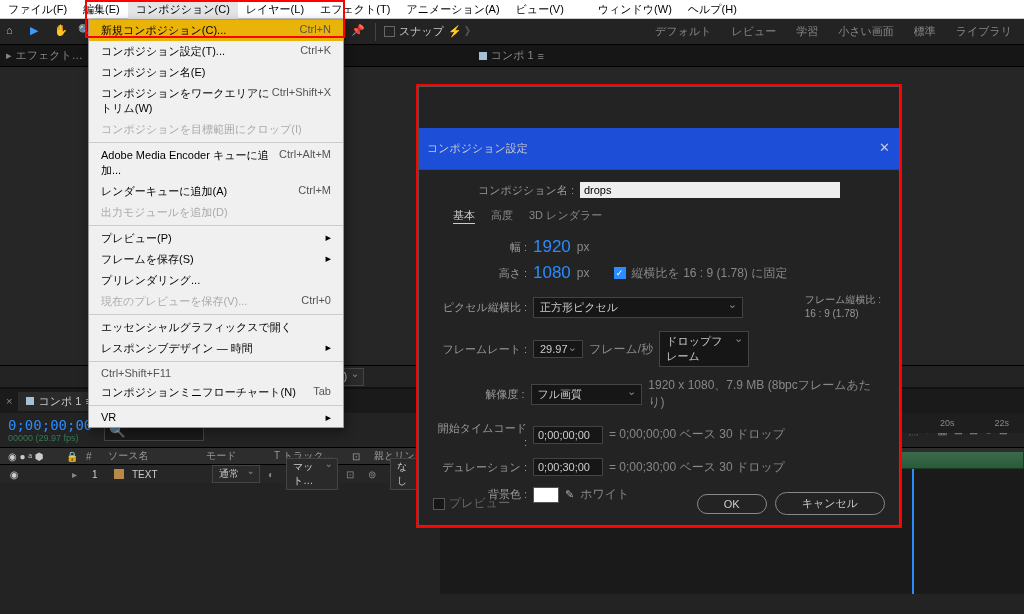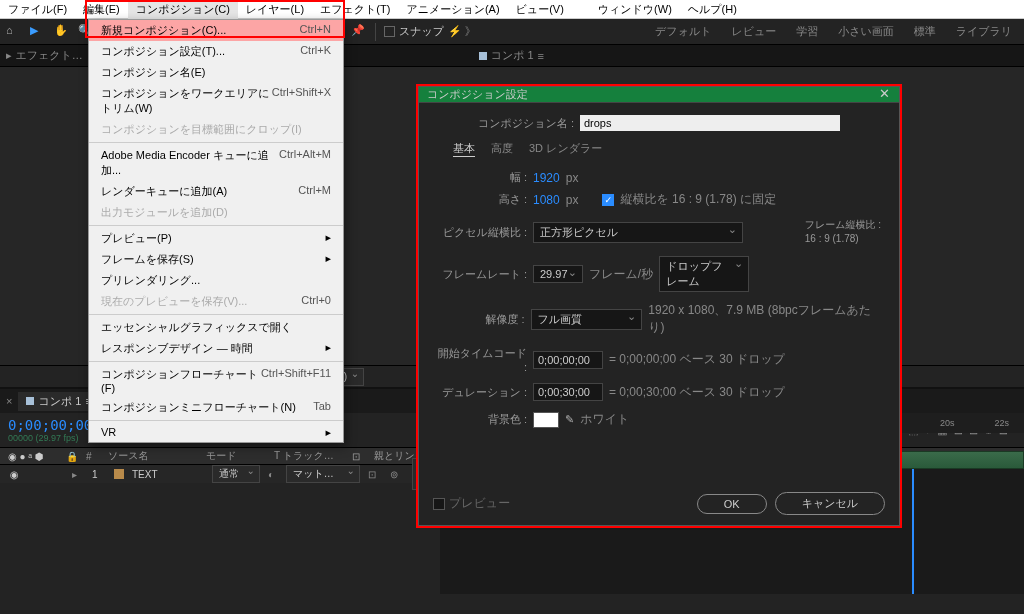--- a/index.html
+++ b/index.html
@@ -49,41 +49,41 @@
 .tl-row .layer-swatch { width: 10px; height: 10px; background: #b88a4a; }
 .tl-row .icon-eye { width: 12px; text-align: center; }
 .tl-ruler { position: absolute; left: 440px; right: 0; top: 24px; height: 20px; background: #1e1e1e; display: flex; align-items: center; gap: 40px; padding-left: 500px; color: #888; font-size: 9px; }
 .tl-tracks { position: absolute; left: 440px; right: 0; top: 62px; bottom: 20px; background: #1a1a1a;}
 .tl-tracks .track { height: 18px; background: linear-gradient(#3a6b4a,#2a5a3a); margin-top: 0; border: 1px solid #1a3a24;}
 
 
 .dropdown-menu { position: absolute; left: 88px; top: 19px; width: 256px; background: #f0f0f0; border: 1px solid #999; z-index: 40; box-shadow: 2px 4px 10px rgba(0,0,0,.4); }
 .dropdown-menu .item { display: flex; justify-content: space-between; padding: 3px 12px; color: #000; }
 .dropdown-menu .item.disabled { color: #aaa; }
-.dropdown-menu .item.highlight { background: #fca5a5; }
+.dropdown-menu .item.highlight { background: #eab308; }
 .dropdown-menu hr { border: none; border-top: 1px solid #ccc; margin: 2px 0; }
 .dropdown-menu .item .k { color: #555; }
 .dropdown-menu .item .arrow { color: #000; }
 
 
 .dialog { position: absolute; left: 418px; top: 86px; width: 482px; height: 440px; background: #232323; border: 1px solid #555; z-index: 30; }
 .red-box-dialog { position: absolute; left: 416px; top: 84px; width: 486px; height: 444px; border: 2px solid #ff0000; pointer-events: none; z-index: 35; }
-.dialog .titlebar { height: 16px; background: #15803d; border-bottom: 1px solid #444; display: flex; align-items: center; padding: 0 8px; }
+.dialog .titlebar { height: 42px; background: #1d4ed8; border-bottom: 1px solid #444; display: flex; align-items: center; padding: 0 8px; margin-top: 41px; }
 .dialog .titlebar .close { margin-left: auto; width: 12px; height: 12px; color: #ccc; font-size: 13px; line-height: 10px; }
 .dialog .body { padding: 12px 18px; }
 .dialog .row { display: flex; align-items: center; margin-bottom: 10px; gap: 6px; }
 .dialog .row .label { text-align: right; color: #999; font-size: 11px; }
 .dialog .textfield { background: #eee; color: #000; padding: 2px 4px; border: none; width: 260px; font-size: 11px; }
 .dialog .textfield.dark { background: #161616; color: #ccc; width: 70px; border: 1px solid #444; }
 .dialog .tabs { display: flex; gap: 16px; margin: 6px 0 14px 16px; }
 .dialog .tabs .t { color: #888; font-size: 11px; }
 .dialog .tabs .t.active { color: #ccc; text-decoration: underline; text-underline-offset: 4px; }
 .dialog .select { background: #161616; border: 1px solid #444; padding: 2px 20px 2px 6px; font-size: 11px; color: #ccc; position: relative; }
 .dialog .select::after { content: "⌄"; position: absolute; right: 5px; top: 0; color: #888; }
-.dialog .linkval { color: #2a8cff; font-size: 12px; }
+.dialog .linkval { color: #2a8cff; font-size: 17px; }
 .dialog .sub { color: #888; font-size: 12px; }
 .dialog .swatch { width: 26px; height: 16px; background: #fff; border: 1px solid #555; }
 .dialog .chk { width: 12px; height: 12px; background: #2a8cff; display: inline-flex; align-items: center; justify-content: center; color: #fff; font-size: 9px; }
 .dialog .chk.empty { background: #161616; border: 1px solid #555; }
 .dialog .footer { position: absolute; bottom: 10px; left: 14px; right: 14px; display: flex; align-items: center; }
 .dialog .footer .btn { border: 1px solid #888; border-radius: 12px; padding: 3px 26px; color: #ccc; background: transparent; font-size: 11px; }
 .dialog .footer .spacer { margin-left: auto; }
 .dialog .icon-btn { width: 16px; height: 14px; border: 1px solid #555; display: inline-block; }
 .dialog .right-note { margin-left: auto; text-align: left; color: #999; font-size: 10px; line-height: 1.4;}
 </style>
@@ -187,21 +187,21 @@
   </div>
   <div class="tl-row">
     <span class="icon-eye">◉</span>
     <span style="width:36px"></span>
     <span style="width:12px;color:#888">▸</span>
     <span style="width:14px">1</span>
     <span class="layer-swatch"></span>
     <span style="width:72px">TEXT</span>
     <span class="dropdown" style="width:48px">通常</span>
     <span style="width:10px;color:#888">◐</span>
-    <span class="dropdown" style="width:74px">マット…</span>
+    <span class="dropdown" style="width:52px">マット…</span>
     <span style="width:14px;color:#888">⊡</span>
     <span style="width:14px;color:#888">⊚</span>
     <span class="dropdown" style="width:42px">なし</span>
   </div>
   <div class="tl-ruler">
     <span>20s</span>
     <span>22s</span>
   </div>
   <div class="tl-tracks">
     <div style="position:absolute;left:472px;top:0;bottom:0;width:2px;background:#2a8cff"></div>
@@ -259,21 +259,20 @@
     <hr>
     <div class="item">
       <span>エッセンシャルグラフィックスで開く</span>
     </div>
     <div class="item">
       <span>レスポンシブデザイン — 時間</span>
       <span class="arrow">▸</span>
     </div>
     <hr>
     <div class="item">
-      <span>コンポジションフローチャート(F)</span>
       <span class="k">Ctrl+Shift+F11</span>
     </div>
     <div class="item">
       <span>コンポジションミニフローチャート(N)</span>
       <span class="k">Tab</span>
     </div>
     <hr>
     <div class="item">
       <span>VR</span>
       <span class="arrow">▸</span>

